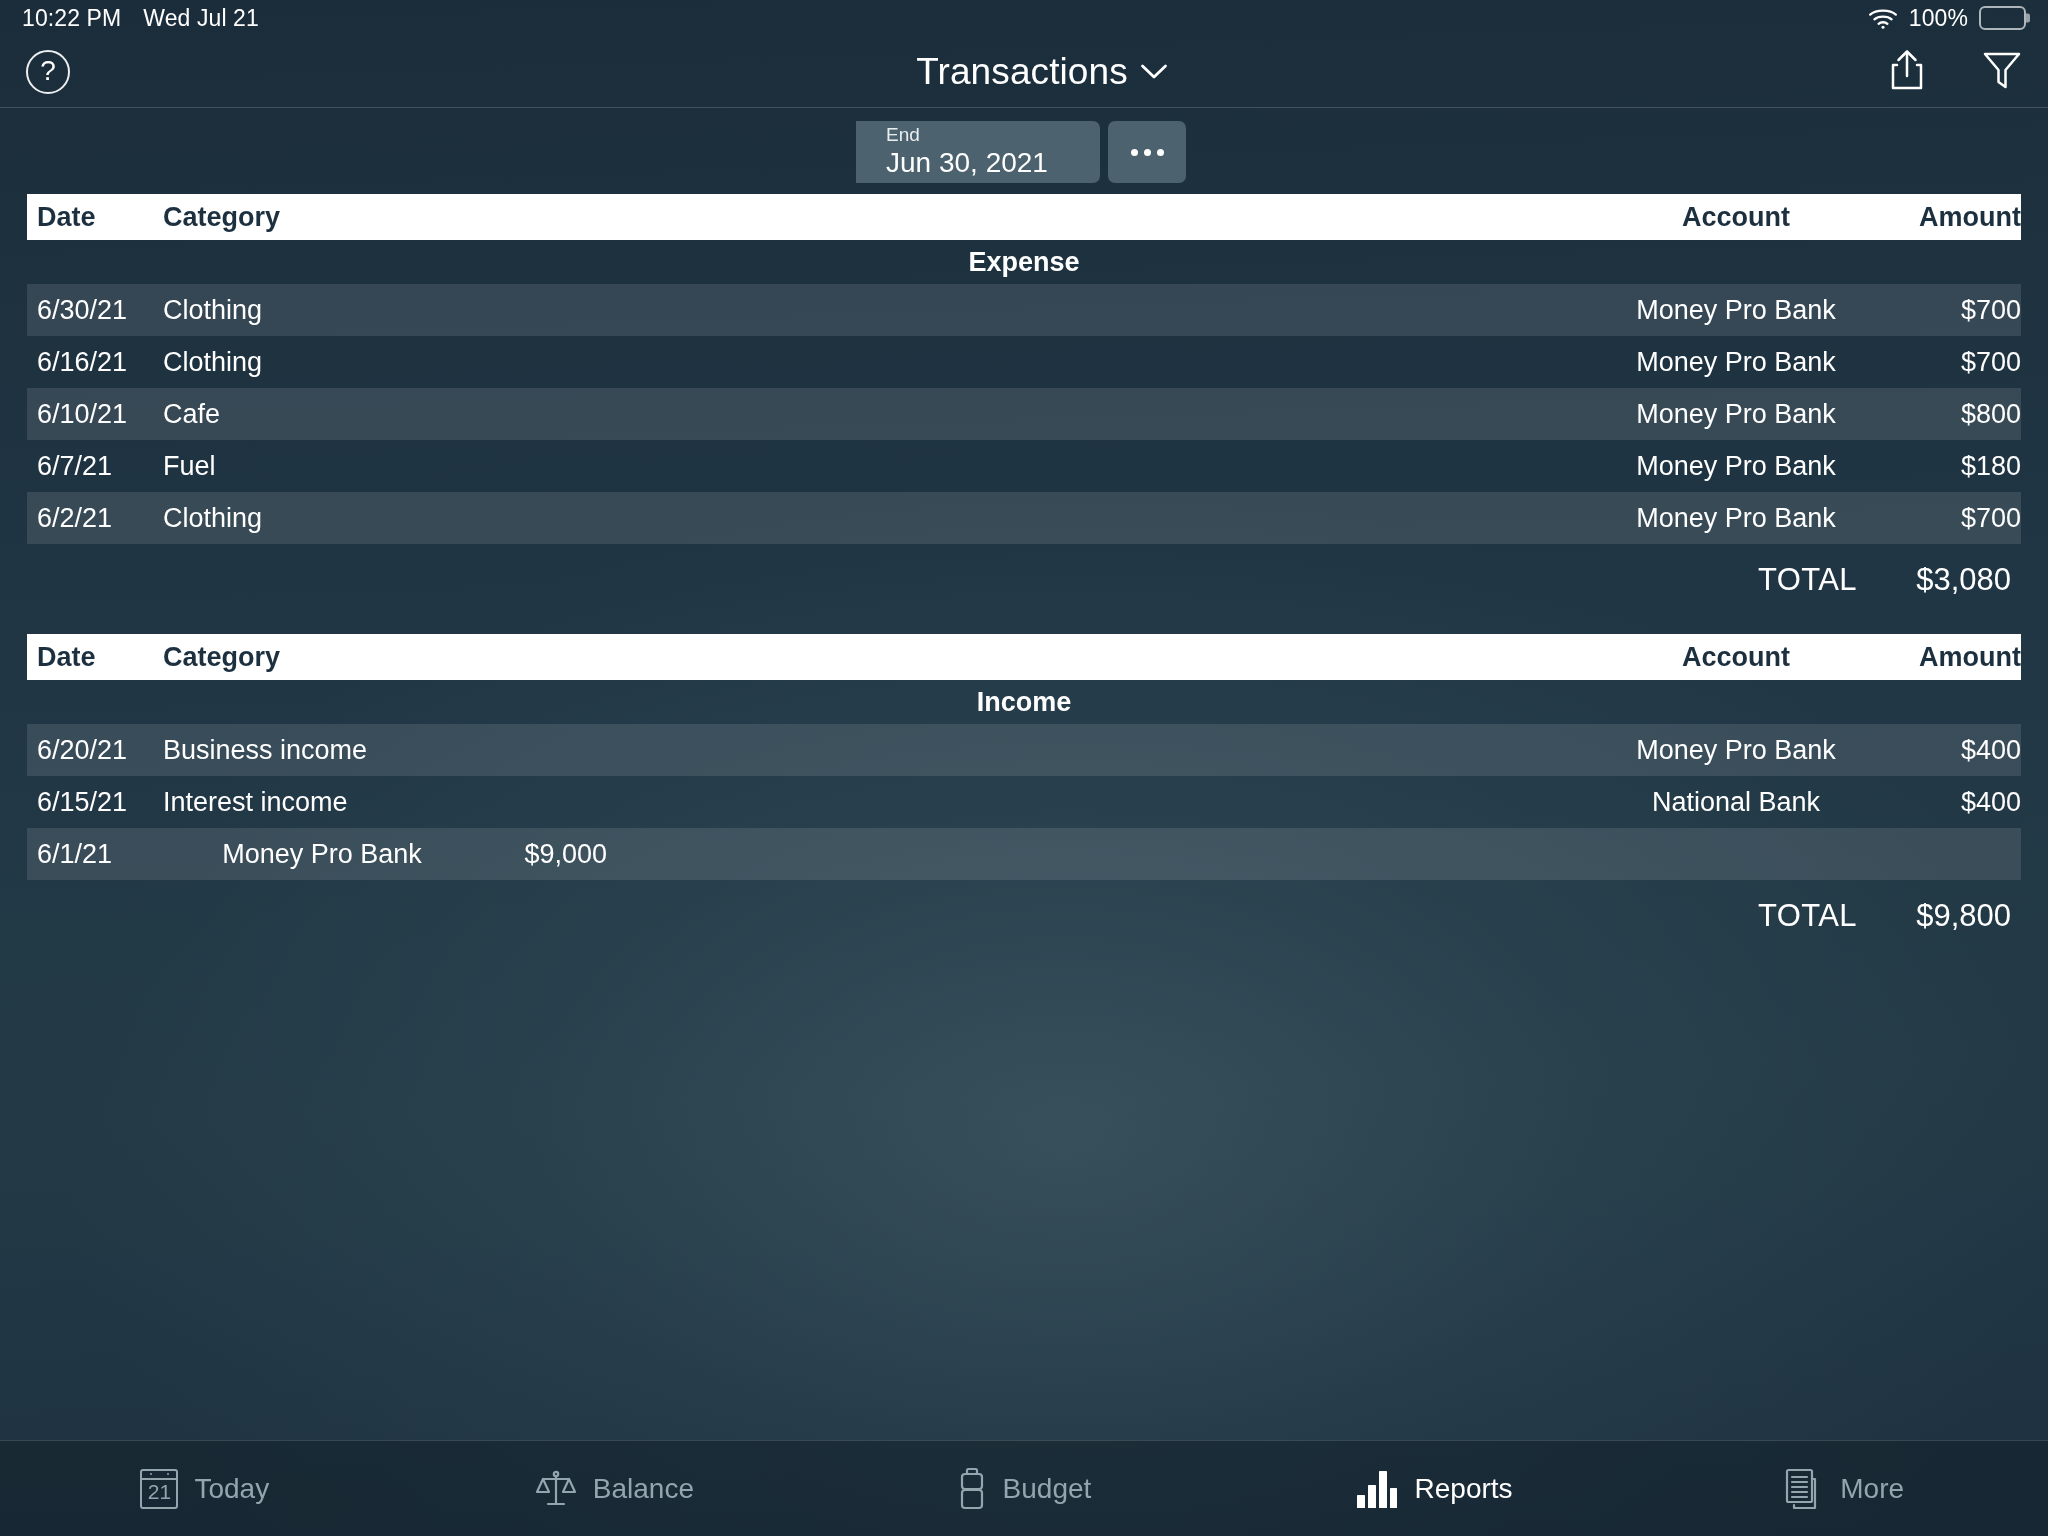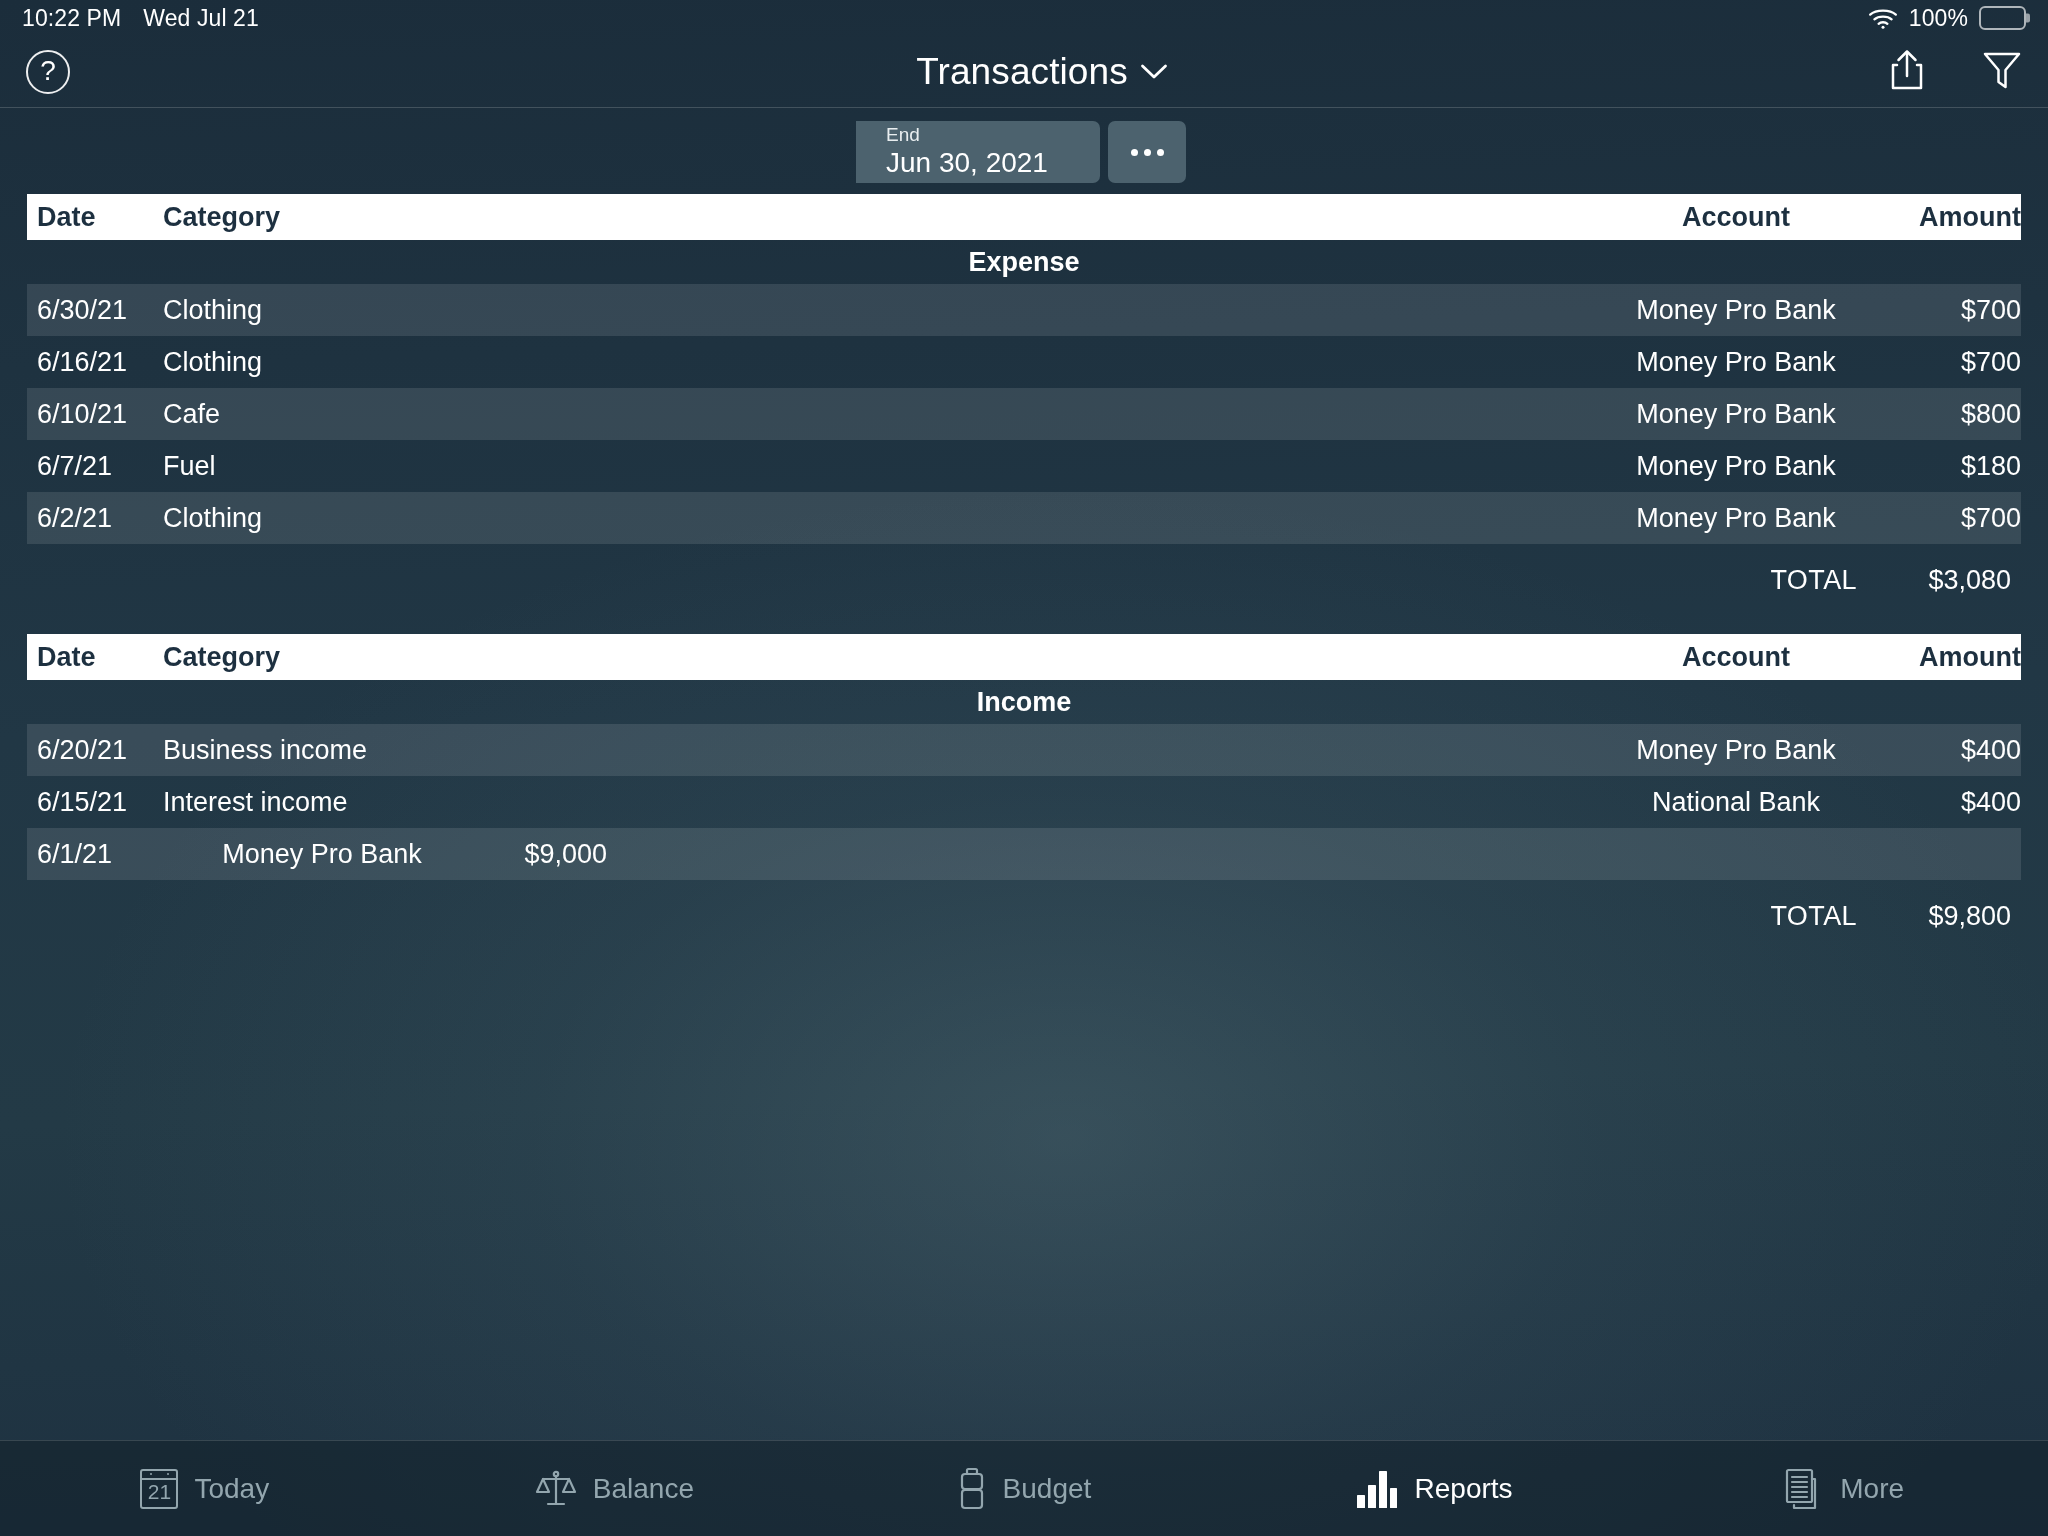--- a/index.html
+++ b/index.html
@@ -251,21 +251,21 @@
     cursor: pointer;
   }
   .row.alt { background: rgba(255,255,255,0.11); }
 
   .total-row {
     height: 72px;
     display: flex;
     align-items: center;
     justify-content: flex-end;
     margin: 0 27px;
-    font-size: 27px;
+    font-size: 31px;
     gap: 34px;
     padding-right: 10px;
   }
   .total-label { letter-spacing: 0.4px; }
   .total-value { min-width: 120px; text-align: right; }
 
   
   .tabbar {
     flex: 0 0 96px;
     height: 96px;

